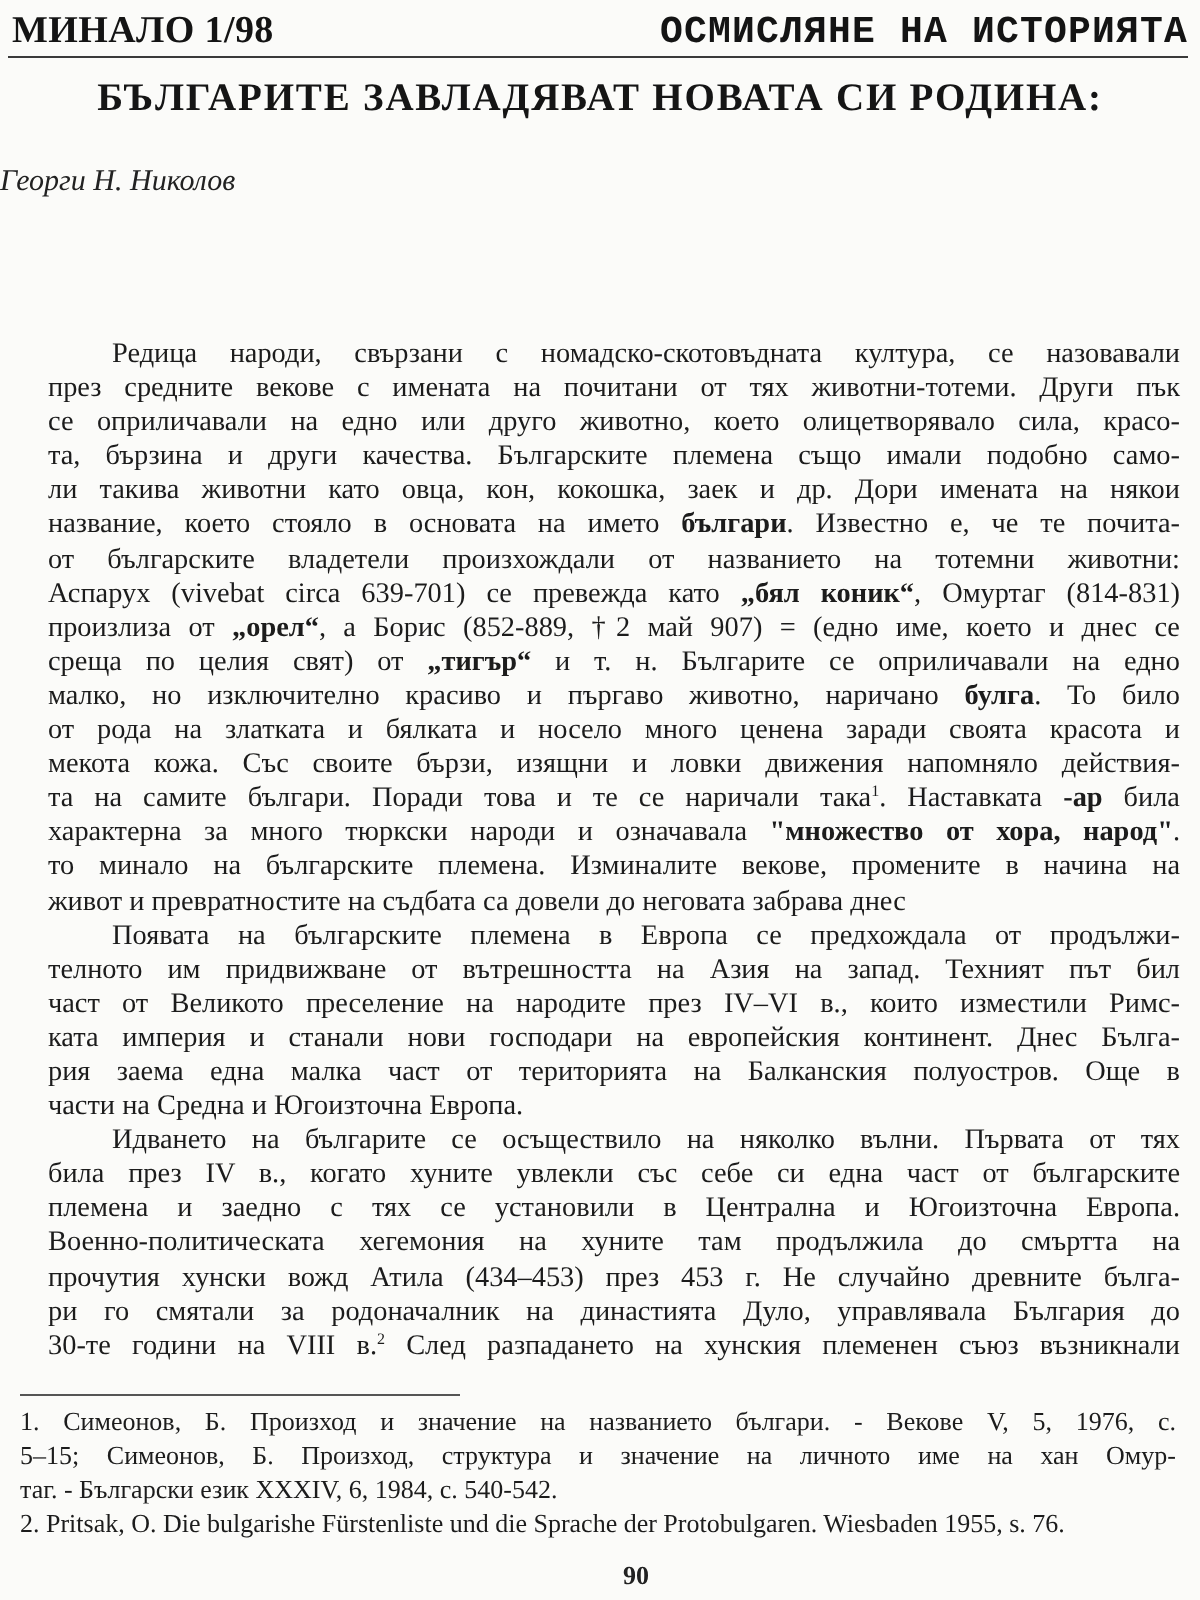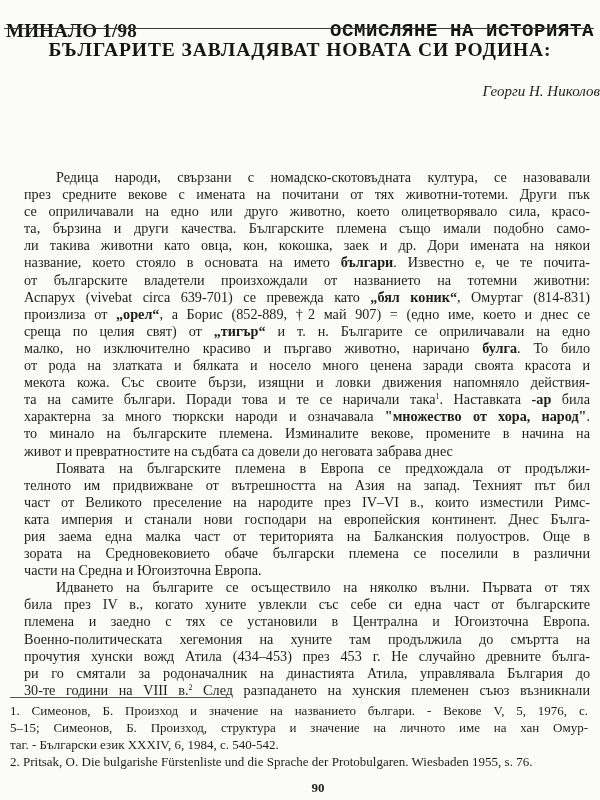--- a/index.html
+++ b/index.html
@@ -9,35 +9,34 @@
     font-family:"Liberation Serif", "DejaVu Serif", serif;
     color:#1a1a1a;
     position:relative;
   }
   .page { position:absolute; left:0; top:0; width:600px; height:800px; }
   .running-head {
     position:absolute; left:6px; right:6px; top:1px; height:26px;
     display:flex; justify-content:space-between; align-items:flex-end;
     font-weight:bold; font-size:19px; letter-spacing:0.2px;
     color:#141414;
-    margin-top:15px;
   }
   .running-head .right { letter-spacing:0.6px;font-family:Liberation Mono, monospace; }
   .head-rule {
     position:absolute; left:4px; right:6px; top:28px;
     border-top:1.4px solid #3a3a3a;
   }
   .title {
     position:absolute; left:0; width:600px; top:26px;
     text-align:center; font-weight:bold; font-size:19.5px; line-height:23px;
     letter-spacing:0.9px; color:#151515;margin-top:12px;
   }
   .author {
     position:absolute; left:0; width:600px; top:83px;
-    text-align:right; font-style:italic; font-size:15px; color:#222;
+    text-align:left; font-style:italic; font-size:15px; color:#222;
   }
   .body {
     position:absolute; left:24px; width:566px; top:121px;
     font-size:14.2px; line-height:17.1px; color:#1c1c1c;margin-top:48px;
   }
   .line {
     display:block; white-space:nowrap; text-align:justify;
     text-align-last:justify; height:17.1px; overflow:visible;
   }
   .line.last { text-align-last:left; }
@@ -90,28 +89,27 @@
     <span class="line">мекота кожа. Със своите бързи, изящни и ловки движения напомняло действия-</span>
     <span class="line"><span>та на самите българи. Поради това и те се наричали така</span><sup>1</sup><span>. Наставката </span><b>-ар</b><span> била</span></span>
     <span class="line"><span>характерна за много тюркски народи и означавала </span><b>"множество от хора, народ"</b><span>.</span></span>
     <span class="line">то минало на българските племена. Изминалите векове, промените в начина на</span>
     <span class="line last">живот и превратностите на съдбата са довели до неговата забрава днес</span>
     <span class="line indent">Появата на българските племена в Европа се предхождала от продължи-</span>
     <span class="line">телното им придвижване от вътрешността на Азия на запад. Техният път бил</span>
     <span class="line">част от Великото преселение на народите през IV–VI в., които изместили Римс-</span>
     <span class="line">ката империя и станали нови господари на европейския континент. Днес Бълга-</span>
     <span class="line">рия заема една малка част от територията на Балканския полуостров. Още в</span>
-    <span class="line">зората на Средновековието обаче български племена се поселили в различни</span>
     <span class="line last">части на Средна и Югоизточна Европа.</span>
     <span class="line indent">Идването на българите се осъществило на няколко вълни. Първата от тях</span>
     <span class="line">била през IV в., когато хуните увлекли със себе си една част от българските</span>
     <span class="line">племена и заедно с тях се установили в Централна и Югоизточна Европа.</span>
     <span class="line">Военно-политическата хегемония на хуните там продължила до смъртта на</span>
     <span class="line">прочутия хунски вожд Атила (434–453) през 453 г. Не случайно древните бълга-</span>
-    <span class="line">ри го смятали за родоначалник на династията Атила, управлявала България до</span>
+    <span class="line">ри го смятали за родоначалник на династията Дуло, управлявала България до</span>
     <span class="line"><span>30-те години на VIII в.</span><sup>2</sup><span> След разпадането на хунския племенен съюз възникнали</span></span>
   </div>
 
   <div class="fn-rule"></div>
 
   <div class="footnotes">
     <span class="line">1. Симеонов, Б. Произход и значение на названието българи. - Векове V, 5, 1976, с.</span>
     <span class="line">5–15; Симеонов, Б. Произход, структура и значение на личното име на хан Омур-</span>
     <span class="line last">таг. - Български език XXXIV, 6, 1984, с. 540-542.</span>
     <span class="line last">2. Pritsak, O. Die bulgarishe Fürstenliste und die Sprache der Protobulgaren. Wiesbaden 1955, s. 76.</span>

